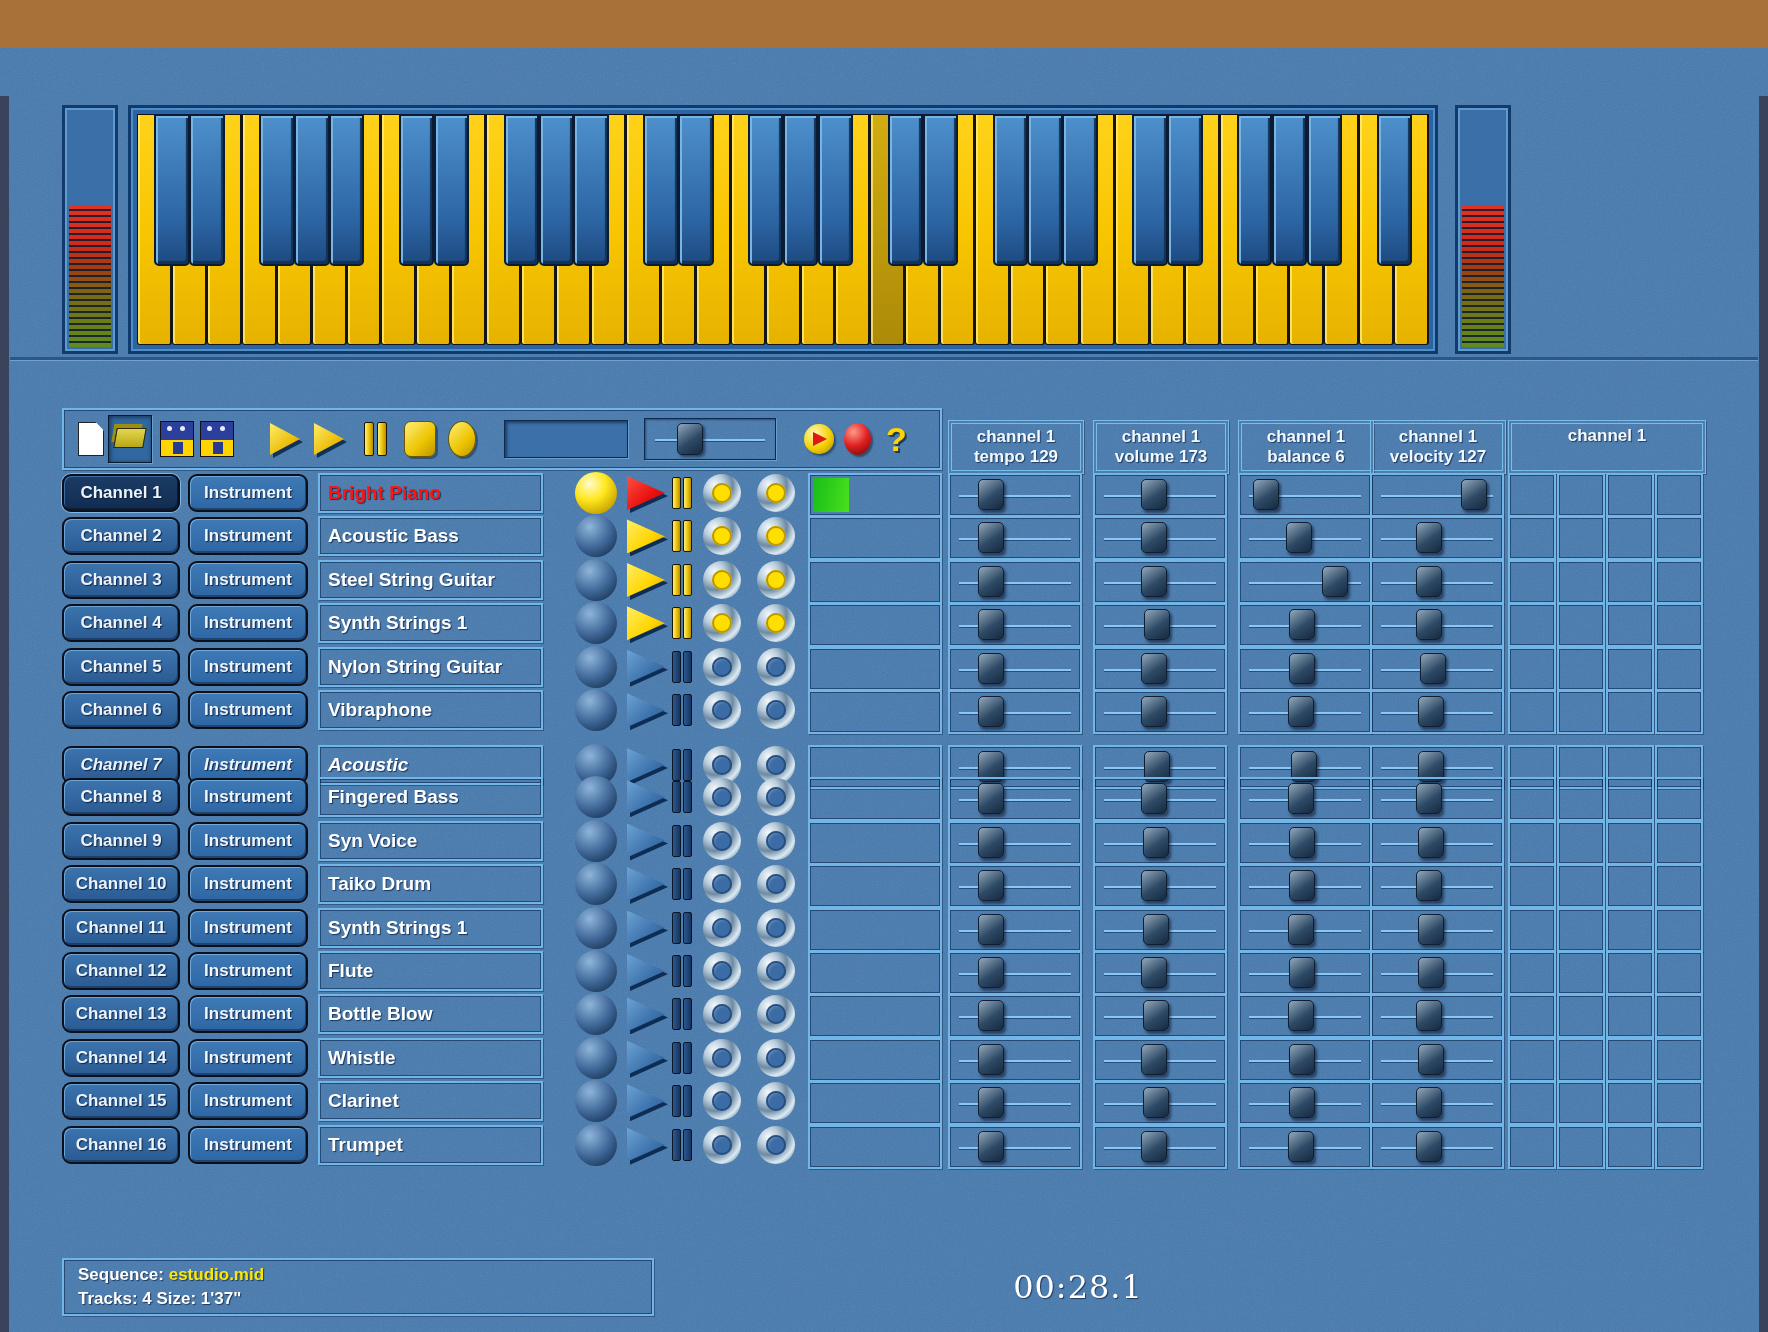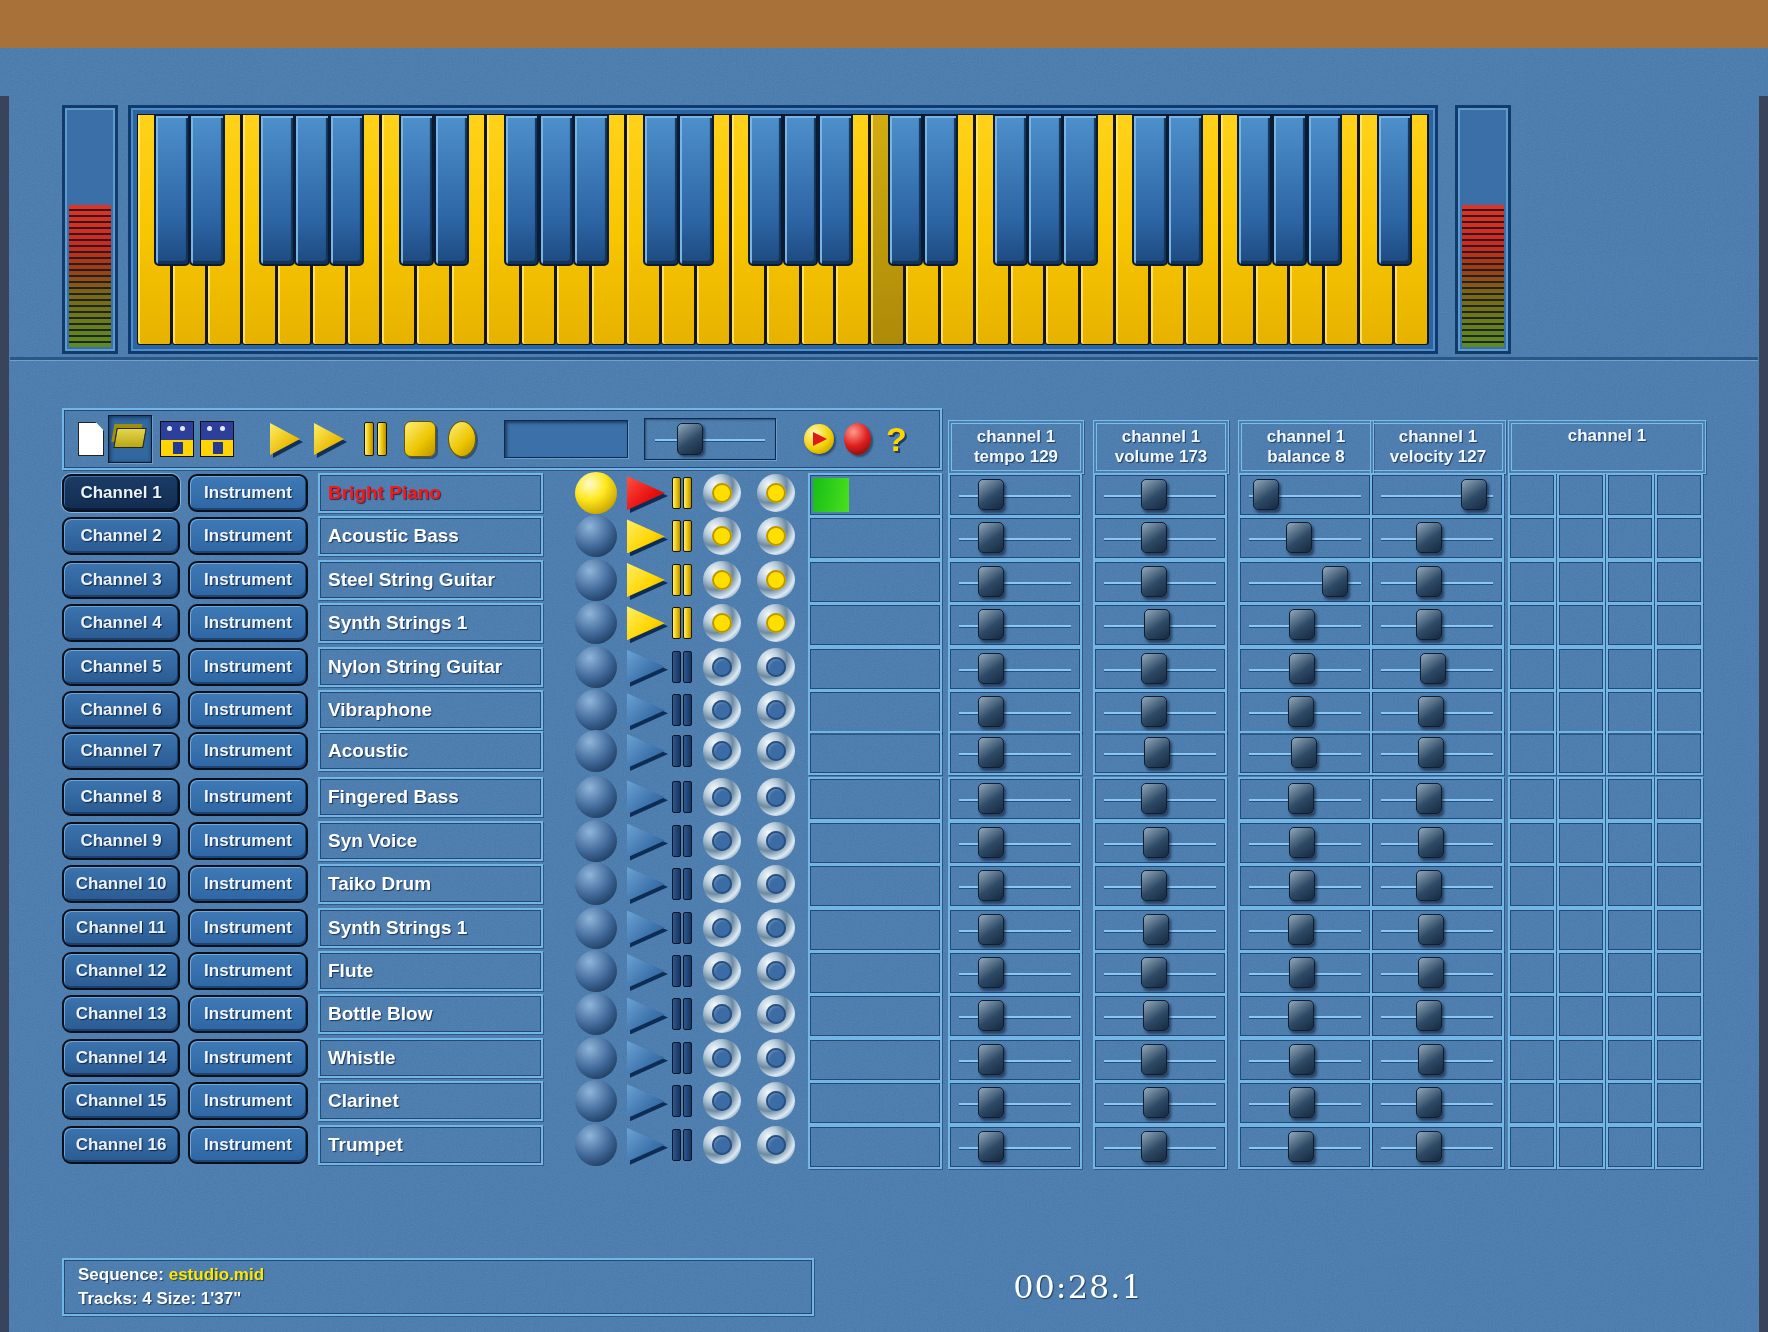--- a/index.html
+++ b/index.html
@@ -162,21 +162,21 @@
     box-shadow:0 1px 0 #23507e;}
   .slbox .th{position:absolute;top:4px;width:24px;height:29px;border-radius:5px;border:1px solid #0e1f33;
     background:linear-gradient(145deg,#93a9bb,#2e4a66 55%,#16293f);box-shadow:2px 3px 3px rgba(0,0,20,.5);}
   .slot{top:0;width:44px;height:40px;}
   .s0{left:1508px;} .s1{left:1557px;} .s2{left:1606px;} .s3{left:1655px;}
 
   
   .status{top:1210px;height:58px;display:flex;flex-direction:column;justify-content:center;
     color:#fff;font-weight:bold;font-size:17px;line-height:24px;
     text-shadow:1px 1px 1px rgba(10,30,60,.7);box-sizing:border-box;padding-left:14px;}
-  #status-left{left:62px;width:752px;}
+  #status-left{left:62px;width:592px;}
   #status-right{left:788px;width:372px;padding-right:140px;}
   #status-right .l1{white-space:pre;}
   .fname{color:#ffe800;}
   #timer{position:absolute;left:1008px;top:1216px;width:140px;height:46px;
     font-family:"DejaVu Serif",serif;font-size:32px;color:#fff;letter-spacing:1px;
     display:flex;align-items:center;justify-content:center;text-shadow:1px 1px 1px rgba(10,30,60,.7);}
 </style>
 </head>
 <body>
 
@@ -301,21 +301,21 @@
         </div>
     <div class="hdr h-volume">
           <div class="in">
             <span>channel 1</span>
             <span>volume 173</span>
           </div>
         </div>
     <div class="hdr h-balance">
           <div class="in">
             <span>channel 1</span>
-            <span>balance 8</span>
+            <span>balance 6</span>
           </div>
         </div>
     <div class="hdr h-velocity">
           <div class="in">
             <span>channel 1</span>
             <span>velocity 127</span>
           </div>
         </div>
     <div class="hdr wide h-wide">
           <div class="in">
@@ -547,21 +547,21 @@
             </div>
     <div class="pbox slbox sl-velocity">
               <div class="trk"></div>
               <div class="th" style="left: 45.8px;"></div>
             </div>
     <div class="pbox slot s0"></div>
     <div class="pbox slot s1"></div>
     <div class="pbox slot s2"></div>
     <div class="pbox slot s3"></div>
   </div>
-          <div class="row idle" style="top: 683px;">
+          <div class="row idle" style="top: 697px; font-style: italic;">
     <div class="chbtn">Channel 7</div>
     <div class="insbtn">Instrument</div>
     <div class="namebox">Acoustic</div>
     <div class="ball"></div>
     <div class="tri"></div>
     <div class="pp">
               <b></b>
               <b></b>
             </div>
     <div class="knob k1">

